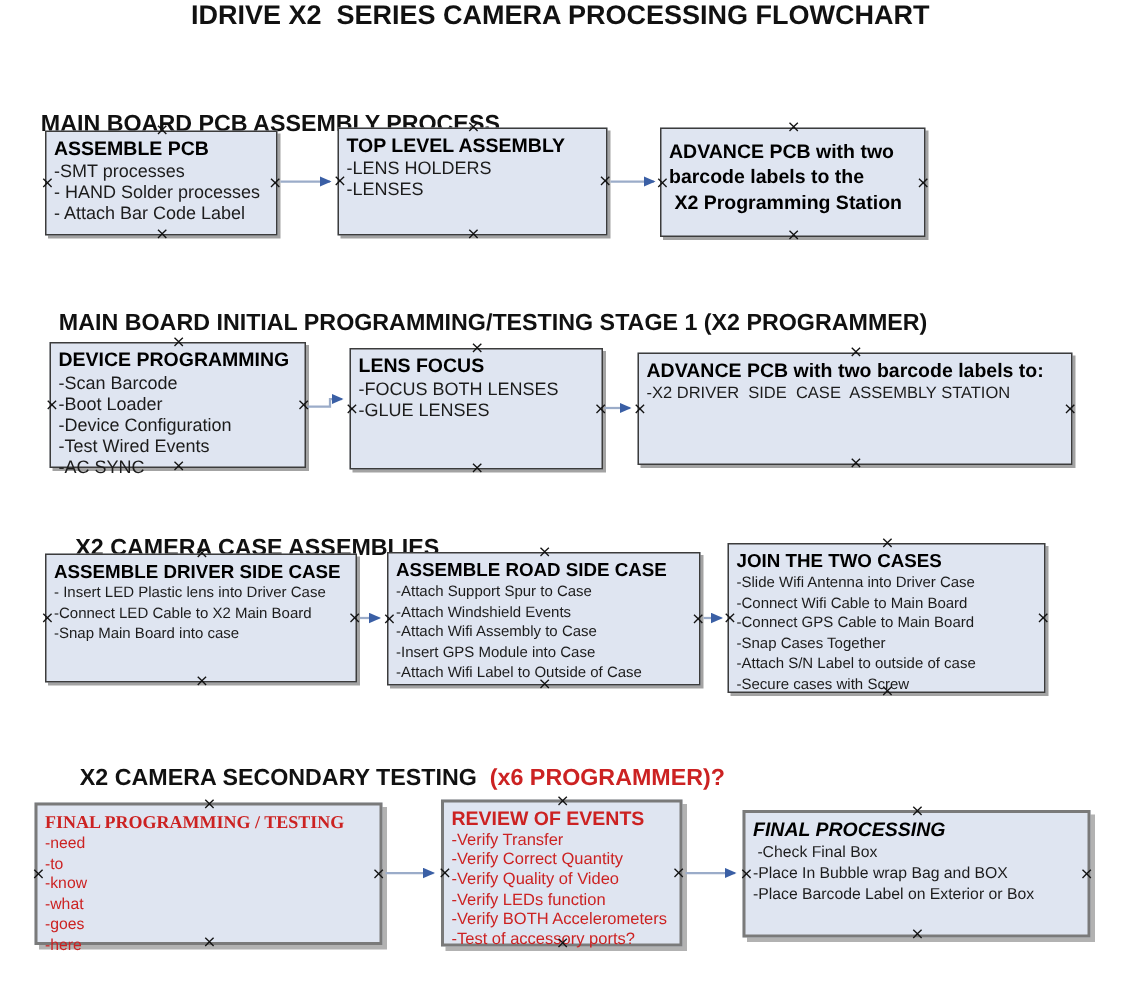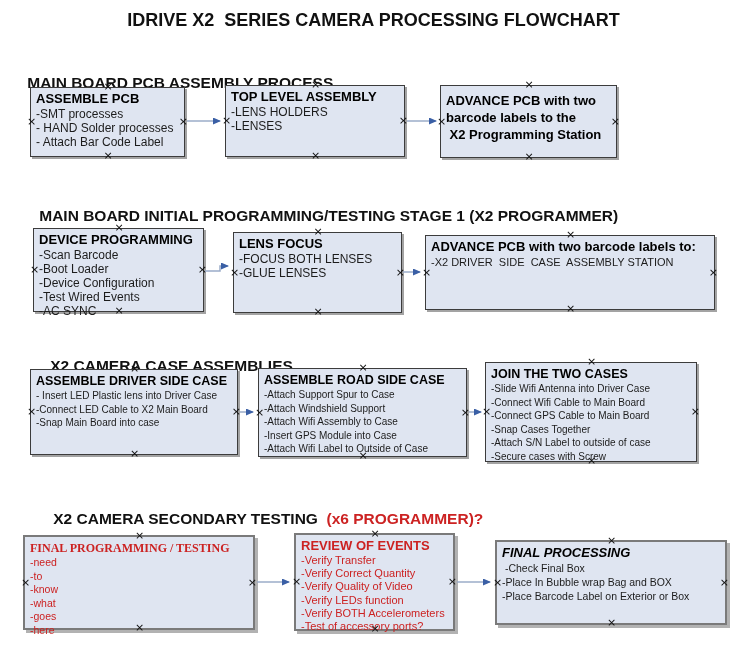--- a/index.html
+++ b/index.html
@@ -1,21 +1,21 @@
 <!DOCTYPE html>
 <html style="--box_fill: #dfe5f1; --box_border: #3c3c3c; --stage4_border: #7a7a7a; --red_text: #cc2222; --arrow_line: #9bacc9; --arrow_head: #3a5fa5;"><head>
 <meta charset="utf-8">
 <style>
   html,body{margin:0;padding:0;background:#fff;}
   #canvas{
     position:relative;width:747px;height:662px;background:#fff;overflow:hidden;
     font-family:"Liberation Sans",sans-serif;color:#1a1a1a;
   }
   .main-title{
-    position:absolute;left:0;right:0;top:10px;text-align:center;
+    position:absolute;left:0;right:0;top:0;text-align:center;
     font-size:18px;font-weight:bold;white-space:pre;color:#111;
   }
   .sec-header{
     position:absolute;font-size:15.5px;font-weight:bold;white-space:pre;color:#111;
   }
   .sec-header .red{color:var(--red_text,#cc2222);}
   .fbox{
     position:absolute;background:var(--box_fill,#dfe5f1);
     border:1px solid #3c3c3c;
     box-shadow:2px 2px 0 #a3a3a3;
@@ -147,21 +147,21 @@
       </div>
   <span class="xmark xm-top">×</span>
       <span class="xmark xm-bottom">×</span>
       <span class="xmark xm-left">×</span>
       <span class="xmark xm-right">×</span>
     </div>
   <div class="fbox small" style="left:258px;top:368px;width:209px;height:89px">
     <div class="btitle">ASSEMBLE ROAD SIDE CASE</div>
     <div class="bitems">
         <div class="bitem">-Attach Support Spur to Case</div>
-        <div class="bitem">-Attach Windshield Support</div>
+        <div class="bitem">-Attach Windshield Events</div>
         <div class="bitem">-Attach Wifi Assembly to Case</div>
         <div class="bitem">-Insert GPS Module into Case</div>
         <div class="bitem">-Attach Wifi Label to Outside of Case</div>
       </div>
   <span class="xmark xm-top">×</span>
       <span class="xmark xm-bottom">×</span>
       <span class="xmark xm-left">×</span>
       <span class="xmark xm-right">×</span>
     </div>
   <div class="fbox small" style="left:485px;top:362px;width:212px;height:100px">

